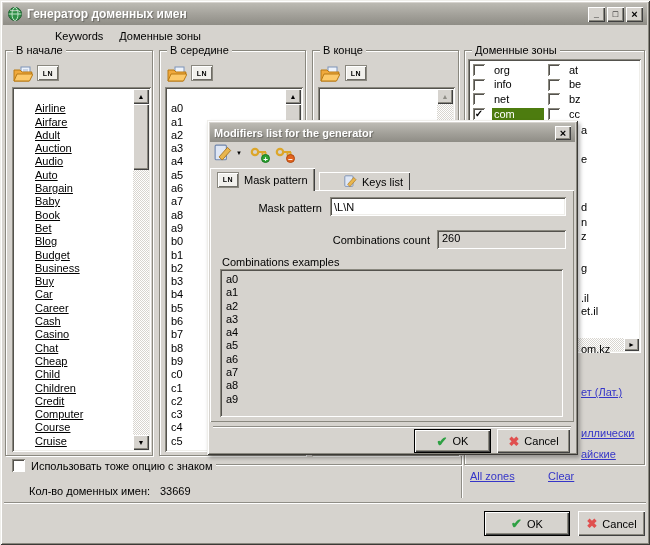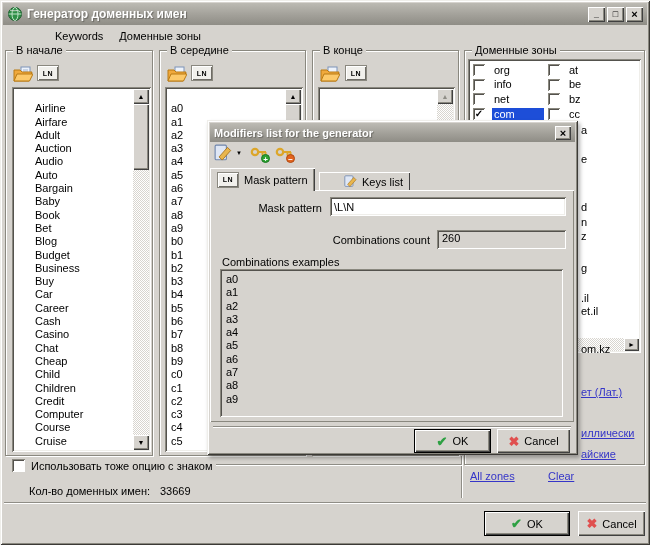--- a/index.html
+++ b/index.html
@@ -25,21 +25,21 @@
   
   .tool{position:absolute;width:22px;height:20px;display:flex;align-items:center;justify-content:center;}
   .ln-btn{position:absolute;width:22px;height:16px;display:flex;align-items:center;justify-content:center;
     background:#f1f0ec;border:1px solid #8a887f;box-shadow:inset 1px 1px 0 #fff, inset -1px -1px 0 #6e6c66;
     font-size:7px;font-weight:bold;letter-spacing:.5px;}
   
   .listbox{position:absolute;background:#fff;overflow:hidden;
     box-shadow:inset 1px 1px 0 #8a887f, inset -1px -1px 0 #fff, inset 2px 2px 0 #54524d, inset -2px -2px 0 #efeeea;}
   .items{position:absolute;left:2px;top:2px;right:18px;bottom:2px;overflow:hidden;}
   .row{height:13.3px;line-height:13.3px;padding-left:4px;white-space:nowrap;}
-  .row.indent{padding-left:21px;}
+  .row.indent{padding-left:21px;text-decoration:underline;}
   
   .sb{position:absolute;top:2px;right:2px;bottom:2px;width:16px;background-color:#eceae4;
     background-image:repeating-conic-gradient(#ffffff 0% 25%, #d8d5cf 0% 50%);background-size:2px 2px;}
   .sb-btn{position:absolute;left:0;width:16px;height:15px;display:flex;align-items:center;justify-content:center;font-size:7px;
     background:#d6d3ce;box-shadow:inset 1px 1px 0 #fff, inset -1px -1px 0 #404040, inset -2px -2px 0 #8a887f;}
   .sb-btn.up{top:0;} .sb-btn.down{bottom:0;}
   .sb-thumb{position:absolute;left:0;width:16px;background:#d6d3ce;
     box-shadow:inset 1px 1px 0 #fff, inset -1px -1px 0 #404040, inset -2px -2px 0 #8a887f;}
   #lb-begin .sb-thumb{top:15px;height:66px;}
   #lb-middle .sb-thumb{top:15px;height:66px;}
@@ -51,21 +51,21 @@
   .hsb-btn.lf{left:0;} .hsb-btn.rt{right:0;}
   
   #zones-list{position:absolute;left:3px;top:8px;width:173px;height:294px;background:#fff;overflow:hidden;
     box-shadow:inset 1px 1px 0 #8a887f, inset -1px -1px 0 #fff, inset 2px 2px 0 #54524d, inset -2px -2px 0 #efeeea;}
   .zcol{position:absolute;top:4px;}
   #zcol1{left:5px;} #zcol2{left:80px;}
   .zrow{display:flex;align-items:center;height:14.6px;}
   .cb{width:12px;height:12px;margin-right:7px;background:#fff;font-size:10px;line-height:11px;text-align:center;font-weight:bold;
     box-shadow:inset 1px 1px 0 #8a887f, inset -1px -1px 0 #fff, inset 2px 2px 0 #54524d;}
   .zlabel{padding:0 2px;min-width:52px;height:13px;line-height:13px;}
-  .zrow.sel .zlabel{background:#1d4ed8;color:#fff;}
+  .zrow.sel .zlabel{background:#4d7c0f;color:#fff;}
   .frag{position:absolute;left:113px;height:12px;line-height:12px;white-space:nowrap;}
   .cliplink{position:absolute;left:116px;color:#3535c8;text-decoration:underline;white-space:nowrap;}
   .link{position:absolute;color:#3535c8;text-decoration:underline;white-space:nowrap;}
   
   .hline{position:absolute;height:1px;background:#8f8d86;box-shadow:0 1px 0 #fff;}
   .vline{position:absolute;width:1px;background:#8f8d86;box-shadow:1px 0 0 #fff;}
   
   .btn{position:absolute;display:flex;align-items:center;justify-content:center;gap:5px;
     background:#d6d3ce;box-shadow:inset 1px 1px 0 #fff, inset -1px -1px 0 #404040, inset -2px -2px 0 #8a887f;}
   .btn.default{border:1px solid #000;}

